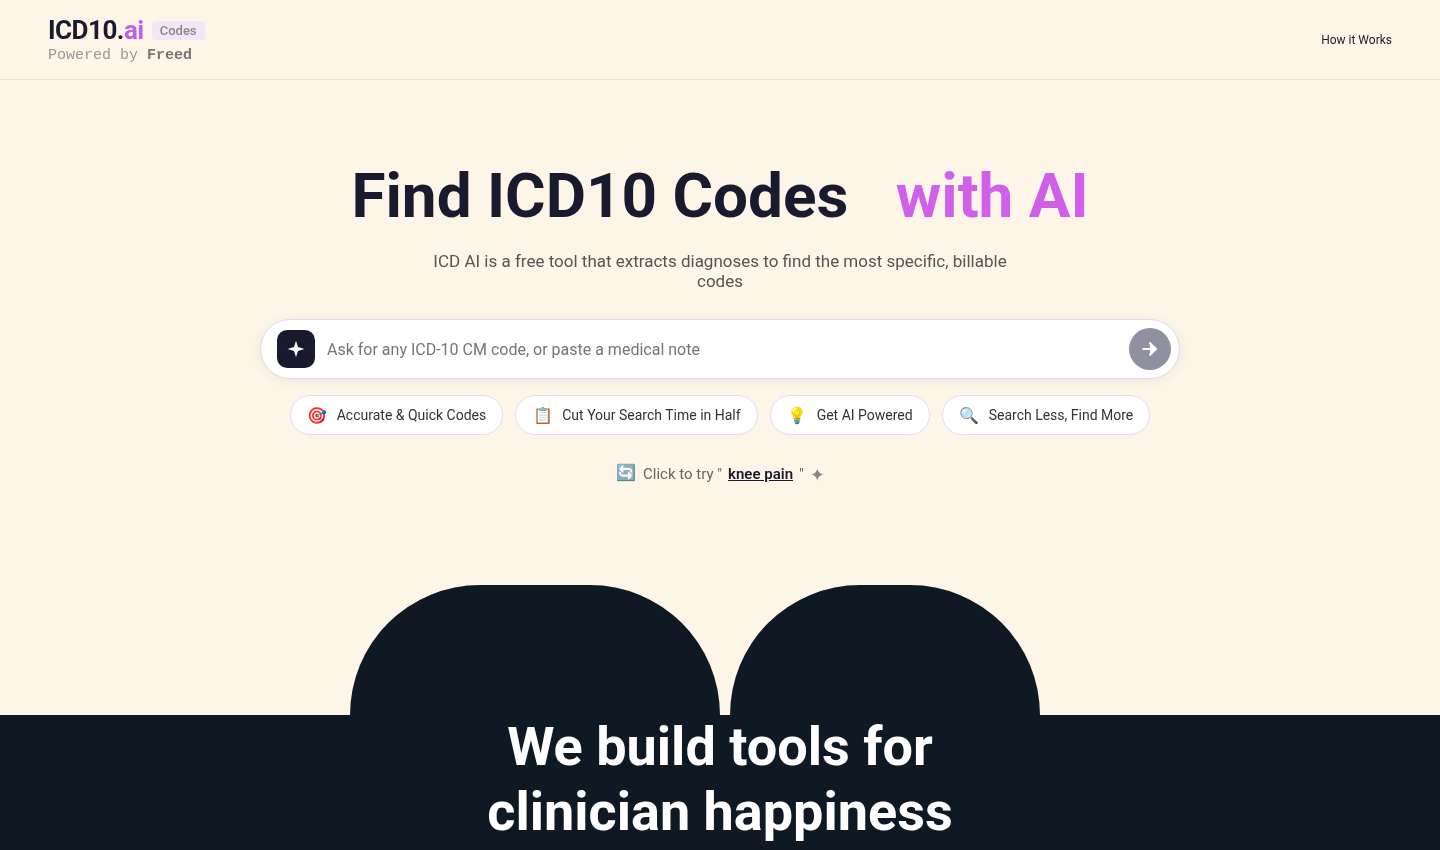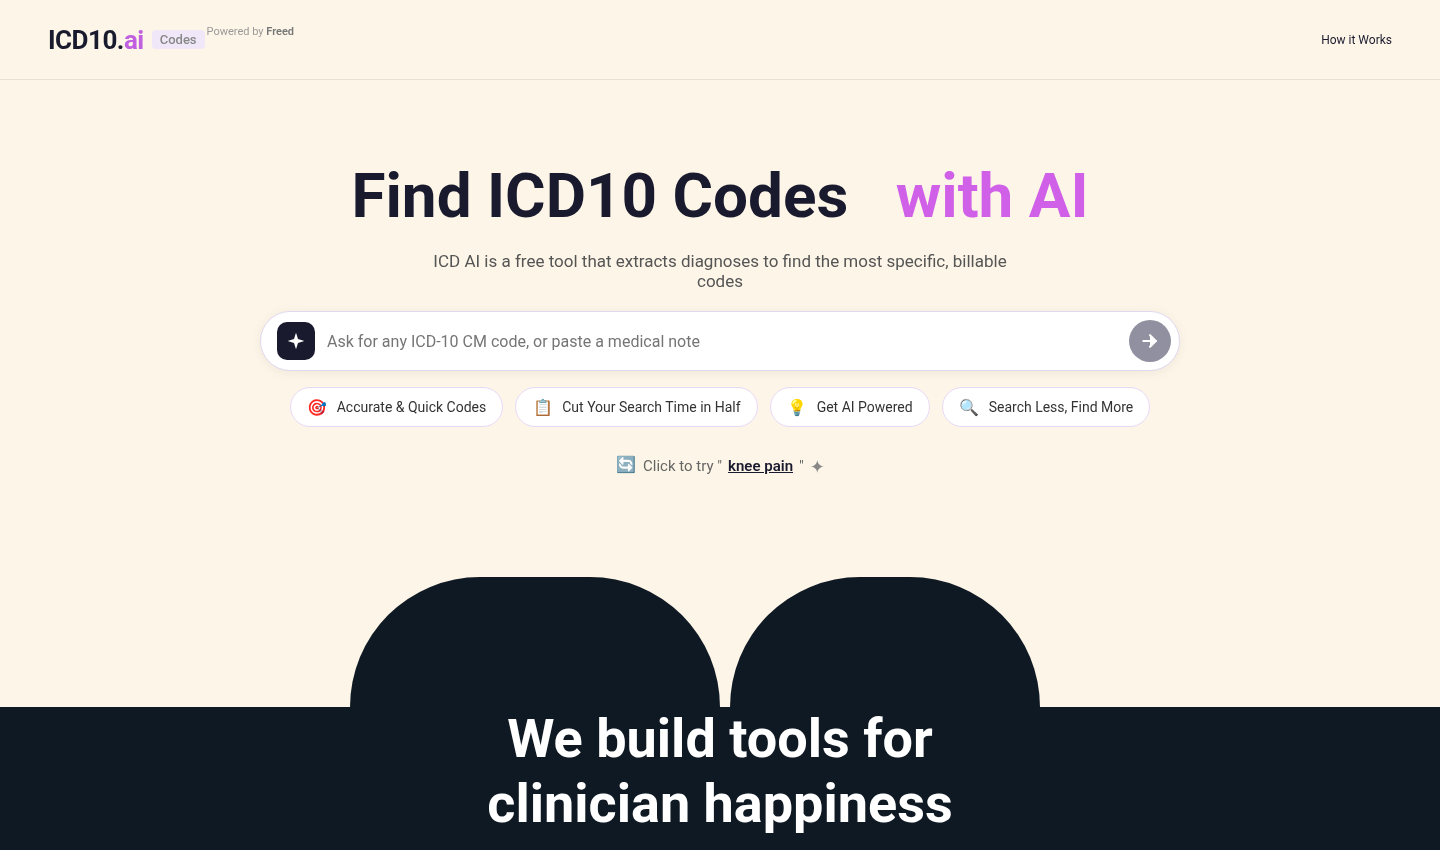--- a/index.html
+++ b/index.html
@@ -22,21 +22,21 @@
       align-items: center;
       justify-content: space-between;
       padding: 0 48px;
       height: 80px;
       border-bottom: 1px solid #e8e0d0;
       background: #fdf6e8;
     }
 
     .logo-area {
       display: flex;
-      flex-direction: row;
+      flex-direction: column;
       gap: 2px;
     }
 
     .logo-top {
       display: flex;
       align-items: center;
       gap: 8px;
     }
 
     .logo-text {
@@ -53,22 +53,23 @@
     .beta-badge {
       font-size: 13px;
       font-weight: 500;
       color: #888;
       background: #f0e8f8;
       padding: 2px 8px;
       border-radius: 4px;
     }
 
     .powered-by {
-      font-size: 11px;
+      font-size: 15px;
       color: #999;
+      font-family: Liberation Mono, monospace;
     }
 
     .powered-by .freed {
       font-weight: 600;
       color: #777;
     }
 
     .nav-link {
       font-size: 12px;
       color: #1a1a2e;
@@ -96,21 +97,21 @@
 
     .hero-title .with-ai {
       color: #d060e8;
       font-weight: 700;
       margin-left: 32px;
     }
 
     .hero-subtitle {
       font-size: 17px;
       color: #555;
-      margin-bottom: 20px;
+      margin-bottom: 28px;
       max-width: 600px;
     }
 
     
     .search-container {
       display: flex;
       align-items: center;
       background: white;
       border: 1.5px solid #e0d8f0;
       border-radius: 50px;

